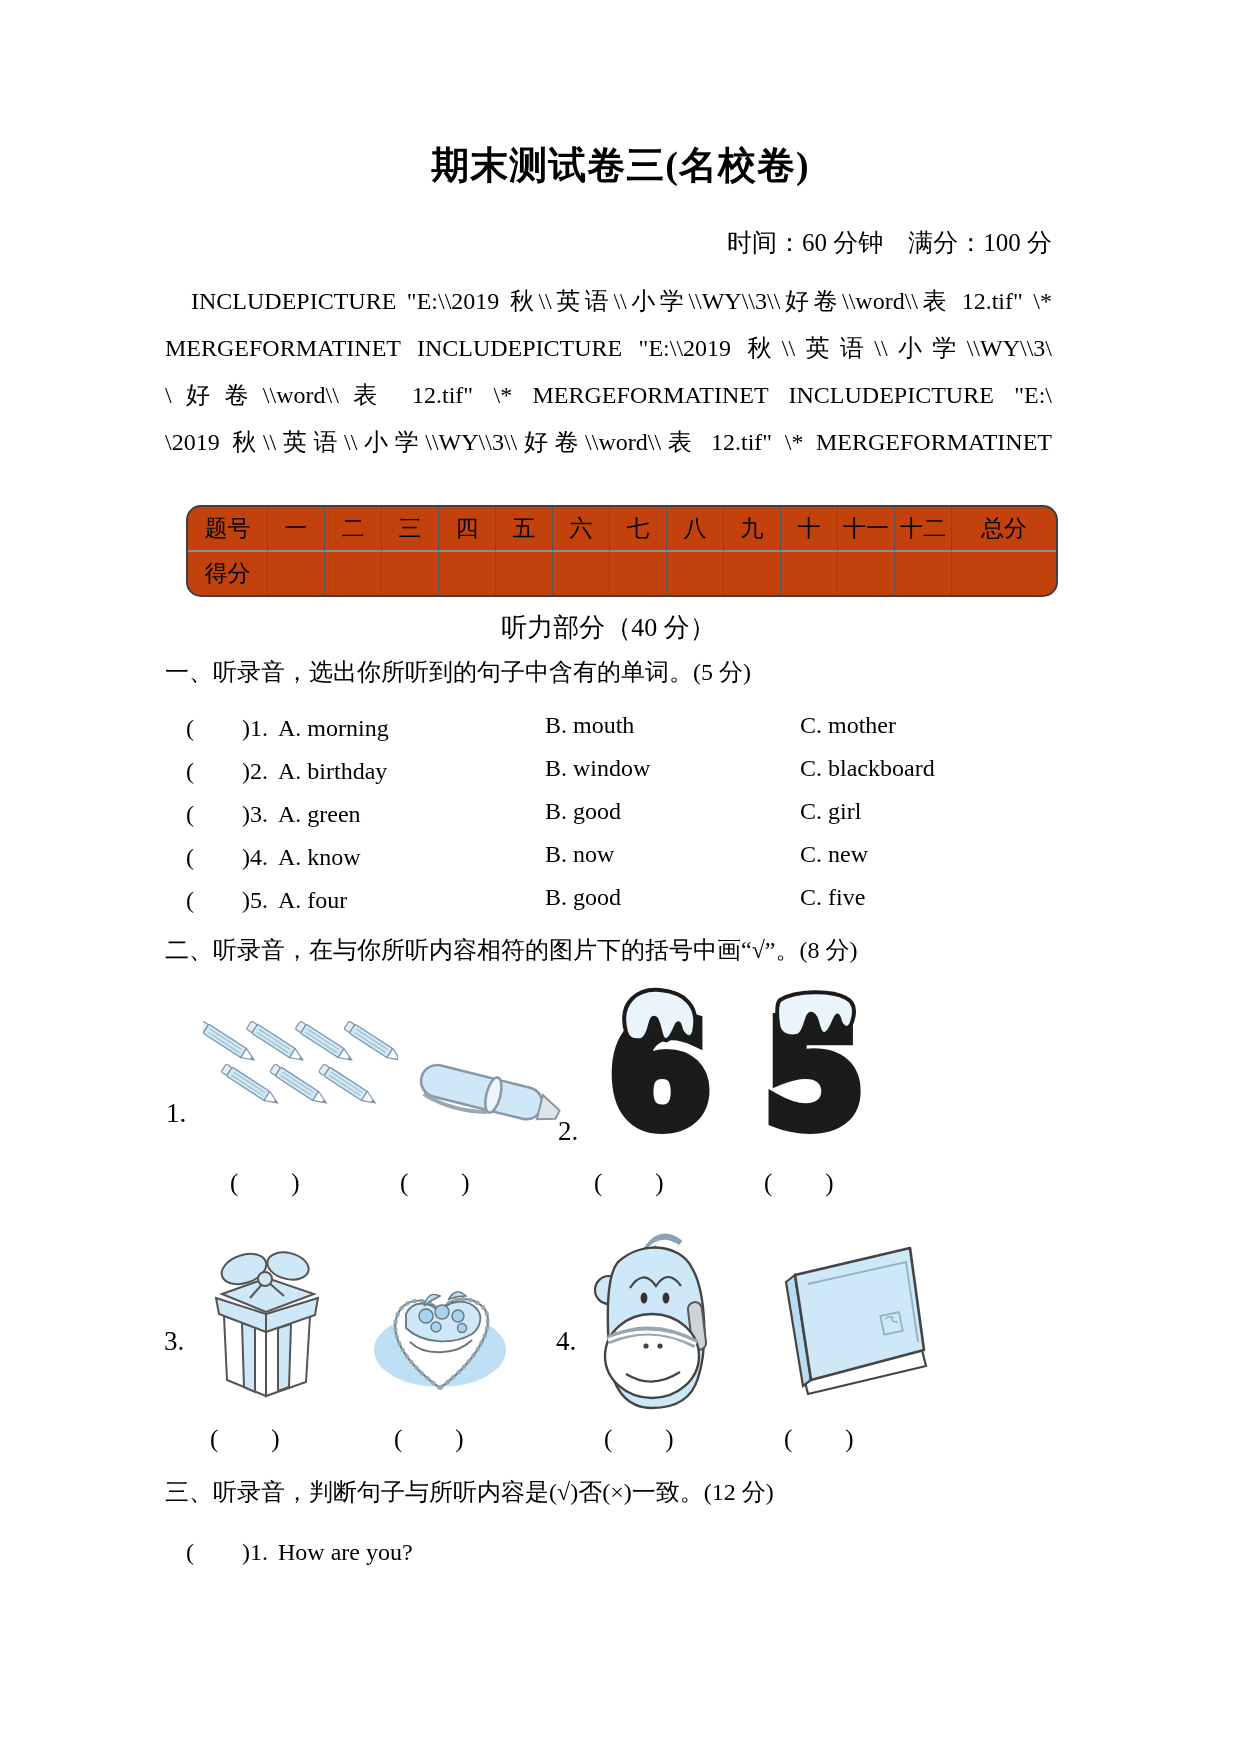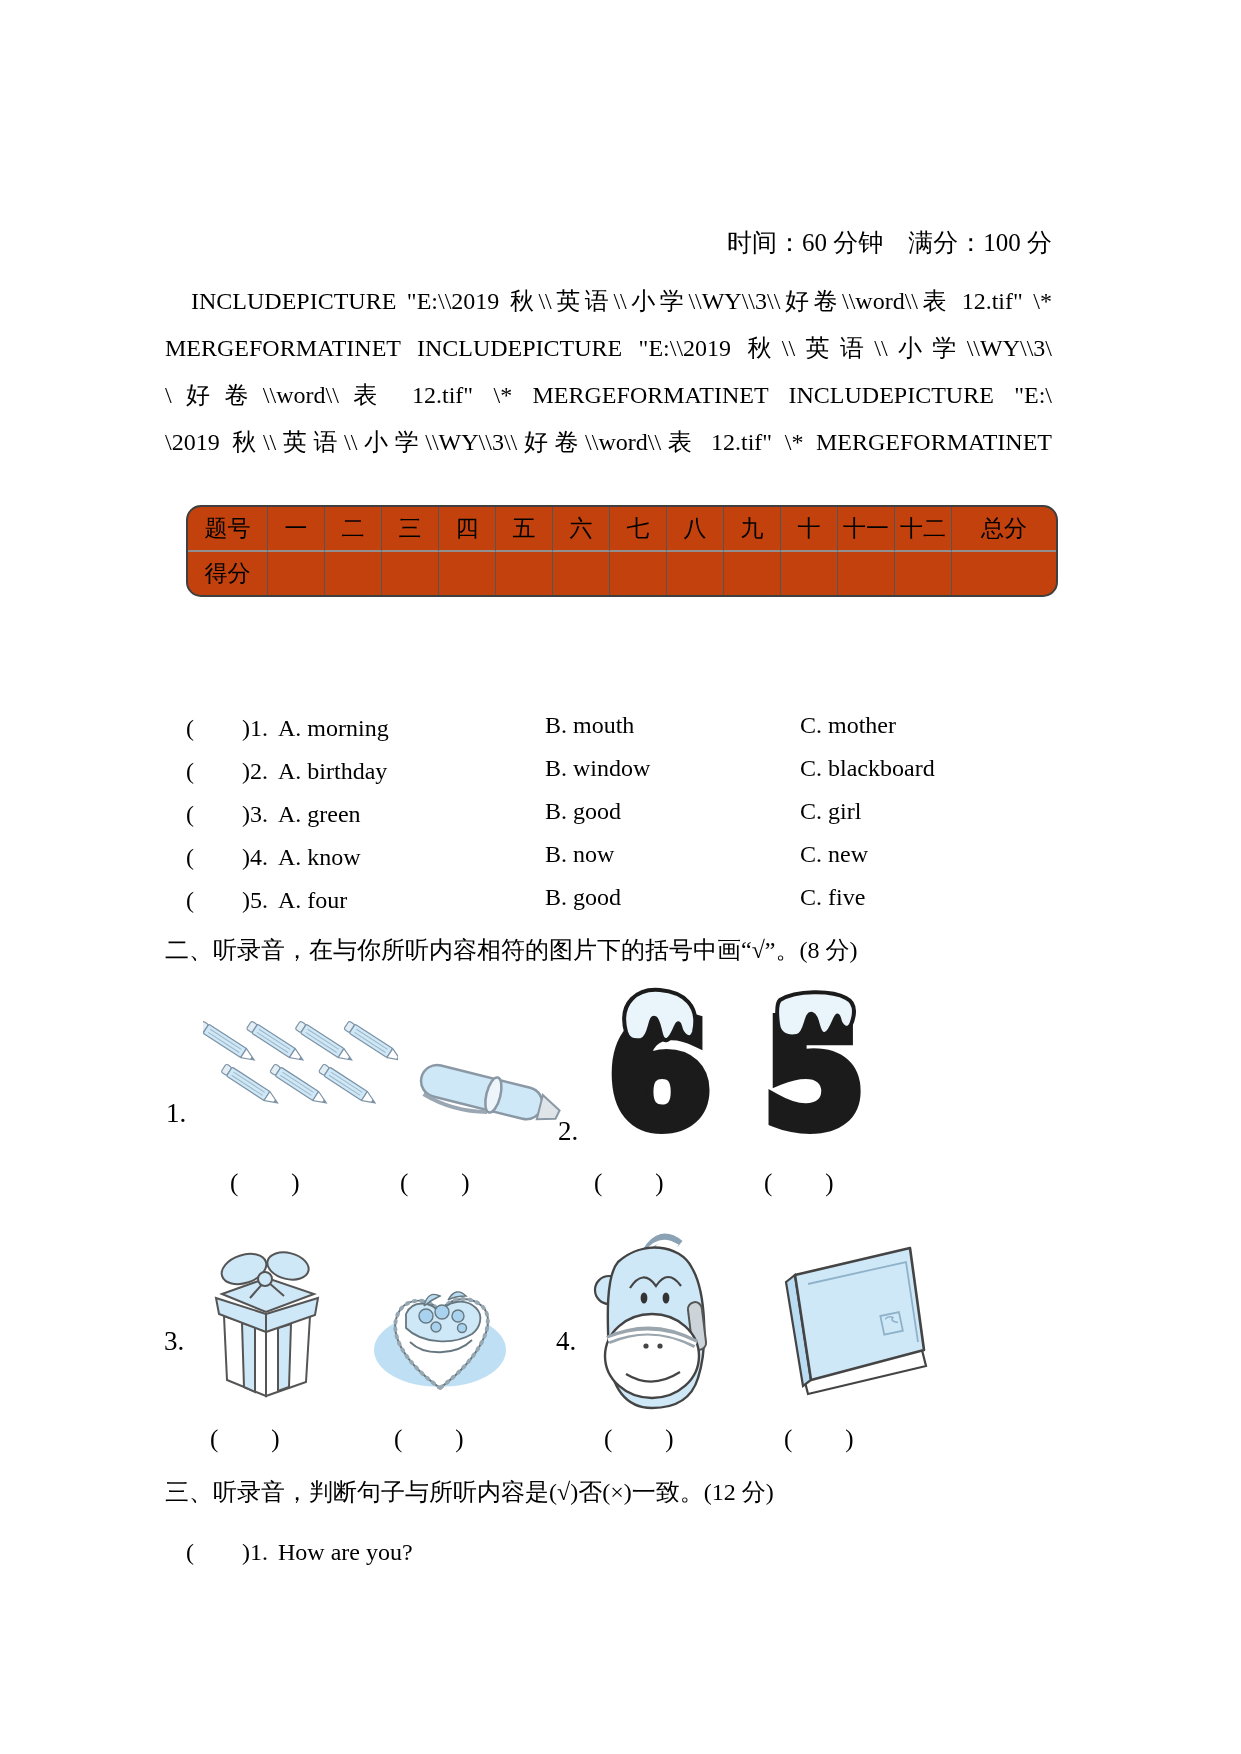--- a/index.html
+++ b/index.html
@@ -25,20 +25,21 @@
   .paren{font-size:25px;white-space:nowrap;letter-spacing:1px;}
   .judge{font-size:24px;white-space:nowrap;}
   .judge .qlead{margin-right:10px;}
   svg{display:block;}
 </style>
 </head>
 <body>
 
 <div class="page">
 
+  <div class="abs exam-title">期末测试卷三(名校卷)</div>
 
   <div class="abs time-line">时间：60 分钟　满分：100 分</div>
 
   <div class="abs fieldcode">
     <div class="fc fc-first">INCLUDEPICTURE  "E:\\2019 秋\\英语\\小学\\WY\\3\\好卷\\word\\表 12.tif" \*</div>
     <div class="fc">MERGEFORMATINET  INCLUDEPICTURE  "E:\\2019 秋\\英语\\小学\\WY\\3\</div>
     <div class="fc">\好卷\\word\\表 12.tif"  \*  MERGEFORMATINET  INCLUDEPICTURE  "E:\</div>
     <div class="fc">\2019 秋\\英语\\小学\\WY\\3\\好卷\\word\\表 12.tif"  \*  MERGEFORMATINET</div>
   </div>
 
@@ -66,21 +67,23 @@
     <div class="cell"></div>
     <div class="cell"></div>
     <div class="cell"></div>
     <div class="cell"></div>
     <div class="cell"></div>
     <div class="cell"></div>
     <div class="cell"></div>
     <div class="cell"></div>
   </div>
 
-
+  <div class="abs part-title">听力部分（40 分）</div>
+
+  <div class="abs sec-title" style="top:656px;">一、听录音，选出你所听到的句子中含有的单词。(5 分)</div>
 
   <div class="abs qcell" style="left:186px;top:712px;"><span class="qlead">(　　)1.</span><span>A. morning</span></div>
   <div class="abs qcell" style="left:545px;top:712px;">B. mouth</div>
   <div class="abs qcell" style="left:800px;top:712px;">C. mother</div>
 
   <div class="abs qcell" style="left:186px;top:755px;"><span class="qlead">(　　)2.</span><span>A. birthday</span></div>
   <div class="abs qcell" style="left:545px;top:755px;">B. window</div>
   <div class="abs qcell" style="left:800px;top:755px;">C. blackboard</div>
 
   <div class="abs qcell" style="left:186px;top:798px;"><span class="qlead">(　　)3.</span><span>A. green</span></div>

